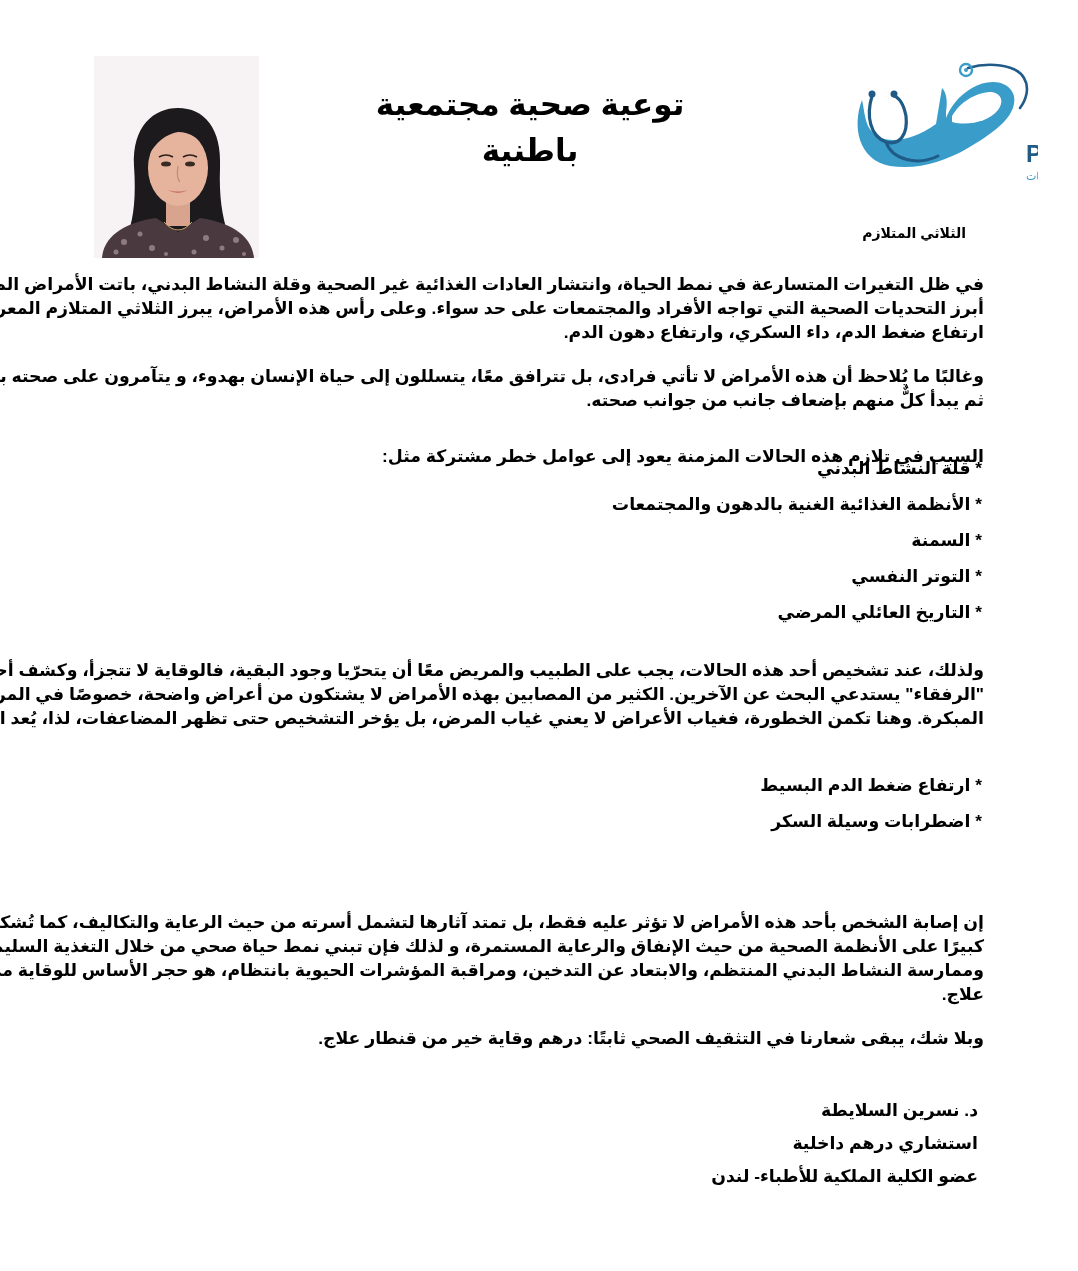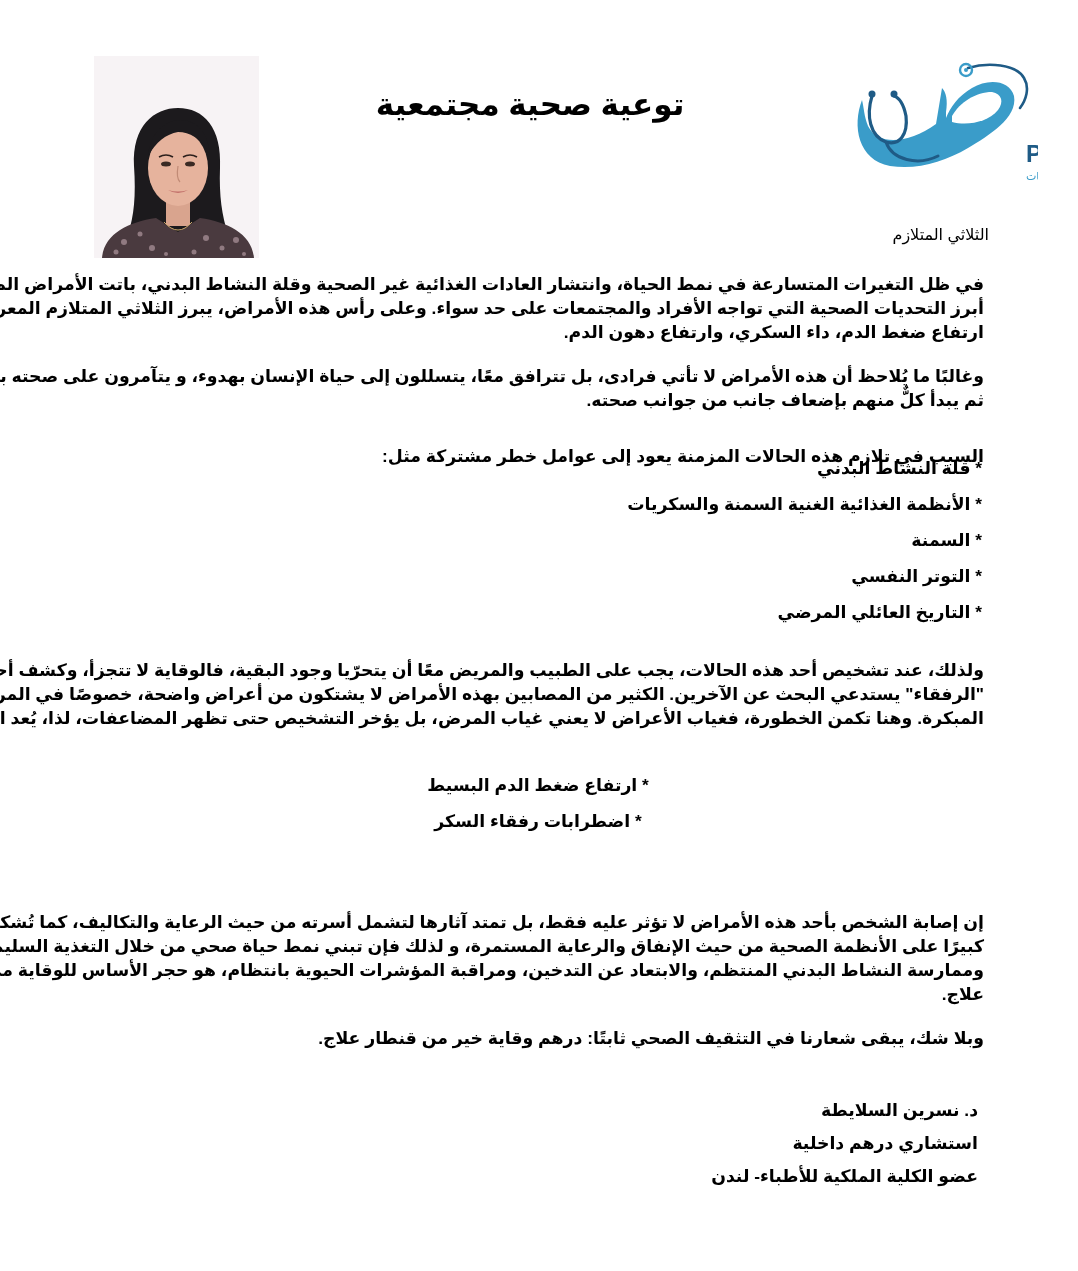--- a/index.html
+++ b/index.html
@@ -62,24 +62,24 @@
       right: 94px;
       left: 94px;
       direction: rtl;
       text-align: right;
       font-weight: bold;
       font-size: 17.3px;
       white-space: nowrap;
     }
     .subtitle {
       position: absolute;
-      right: 89px;
+      right: 112px;
       top: 225px;
-      font-size: 16px;
-      font-weight: normal;
+      font-size: 14px;
+      font-weight: bold;
       direction: rtl;
       white-space: nowrap;
     }
     .line {
       display: block;
       height: 24px;
       line-height: 24px;
       text-align: justify;
       text-align-last: justify;
     }
@@ -137,20 +137,21 @@
           <circle cx="72" cy="198" r="2"></circle>
         <circle cx="150" cy="198" r="2"></circle>
       </g>
 
       <path d="M70 166 Q84 182 98 166" stroke="#c9a66b" stroke-width="1" fill="none"></path>
     </svg>
   </div>
 
   <div class="title-block">
     <div class="title-line">توعية صحية مجتمعية</div>
+    <div class="title-line">باطنية</div>
   </div>
 
   <div class="logo">
     <svg width="190" height="132" viewBox="0 0 190 132">
 
       <path d="M14 44 C4 70 10 104 42 110 C70 114 96 106 120 92 C140 80 170 62 166 40 C162 24 140 22 124 32 C110 40 102 52 98 62 L98 56 C100 44 98 36 94 32 L88 68 C60 88 30 90 20 70 C16 60 16 52 14 44 Z" fill="#3a9cc9"></path>
       <path d="M104 60 C112 46 128 36 144 36 C154 38 156 46 150 54 C140 66 120 70 104 66 Z" fill="#ffffff"></path>
 
       <path d="M24 40 C18 60 22 80 38 86 C52 90 60 78 58 60 C56 50 52 42 46 40" stroke="#1f5b86" stroke-width="3.2" fill="none" stroke-linecap="round"></path>
       <circle cx="24" cy="38" r="3.5" fill="#1f5b86"></circle>
@@ -177,35 +178,35 @@
     <span class="line">وغالبًا ما يُلاحظ أن هذه الأمراض لا تأتي فرادى، بل تترافق معًا، يتسللون إلى حياة الإنسان بهدوء، و يتآمرون على صحته بصمت</span>
     <span class="line last">ثم يبدأ كلٌّ منهم بإضعاف جانب من جوانب صحته.</span>
   </div>
 
   <div class="doc" style="top:444px;">
     <span class="line last">السبب في تلازم هذه الحالات المزمنة يعود إلى عوامل خطر مشتركة مثل:</span>
   </div>
 
   <div class="doc" style="top:450px;">
     <span class="bullet">* قلة النشاط البدني</span>
-    <span class="bullet">* الأنظمة الغذائية الغنية السمنة والسكريات</span>
+    <span class="bullet">* الأنظمة الغذائية الغنية بالدهون والمجتمعات</span>
     <span class="bullet">* السمنة</span>
     <span class="bullet">* التوتر النفسي</span>
     <span class="bullet">* التاريخ العائلي المرضي</span>
   </div>
 
   <div class="doc" style="top:658px;">
     <span class="line">ولذلك، عند تشخيص أحد هذه الحالات، يجب على الطبيب والمريض معًا أن يتحرّيا وجود البقية، فالوقاية لا تتجزأ، وكشف أحد</span>
     <span class="line">"الرفقاء" يستدعي البحث عن الآخرين. الكثير من المصابين بهذه الأمراض لا يشتكون من أعراض واضحة، خصوصًا في المراحل</span>
     <span class="line">المبكرة. وهنا تكمن الخطورة، فغياب الأعراض لا يعني غياب المرض، بل يؤخر التشخيص حتى تظهر المضاعفات، لذا، يُعد الفحص</span>
   </div>
 
-  <div class="doc" style="top:767px;text-align:center;">
+  <div class="doc" style="top:767px;">
     <span class="bullet">* ارتفاع ضغط الدم البسيط</span>
-    <span class="bullet">* اضطرابات رفقاء السكر</span>
+    <span class="bullet">* اضطرابات وسيلة السكر</span>
   </div>
 
   <div class="doc" style="top:910px;">
     <span class="line">إن إصابة الشخص بأحد هذه الأمراض لا تؤثر عليه فقط، بل تمتد آثارها لتشمل أسرته من حيث الرعاية والتكاليف، كما تُشكل عبئًا</span>
     <span class="line">كبيرًا على الأنظمة الصحية من حيث الإنفاق والرعاية المستمرة، و لذلك فإن تبني نمط حياة صحي من خلال التغذية السليمة،</span>
     <span class="line">وممارسة النشاط البدني المنتظم، والابتعاد عن التدخين، ومراقبة المؤشرات الحيوية بانتظام، هو حجر الأساس للوقاية من رفقاء</span>
     <span class="line last">علاج.</span>
   </div>
 
   <div class="doc" style="top:1026px;">

